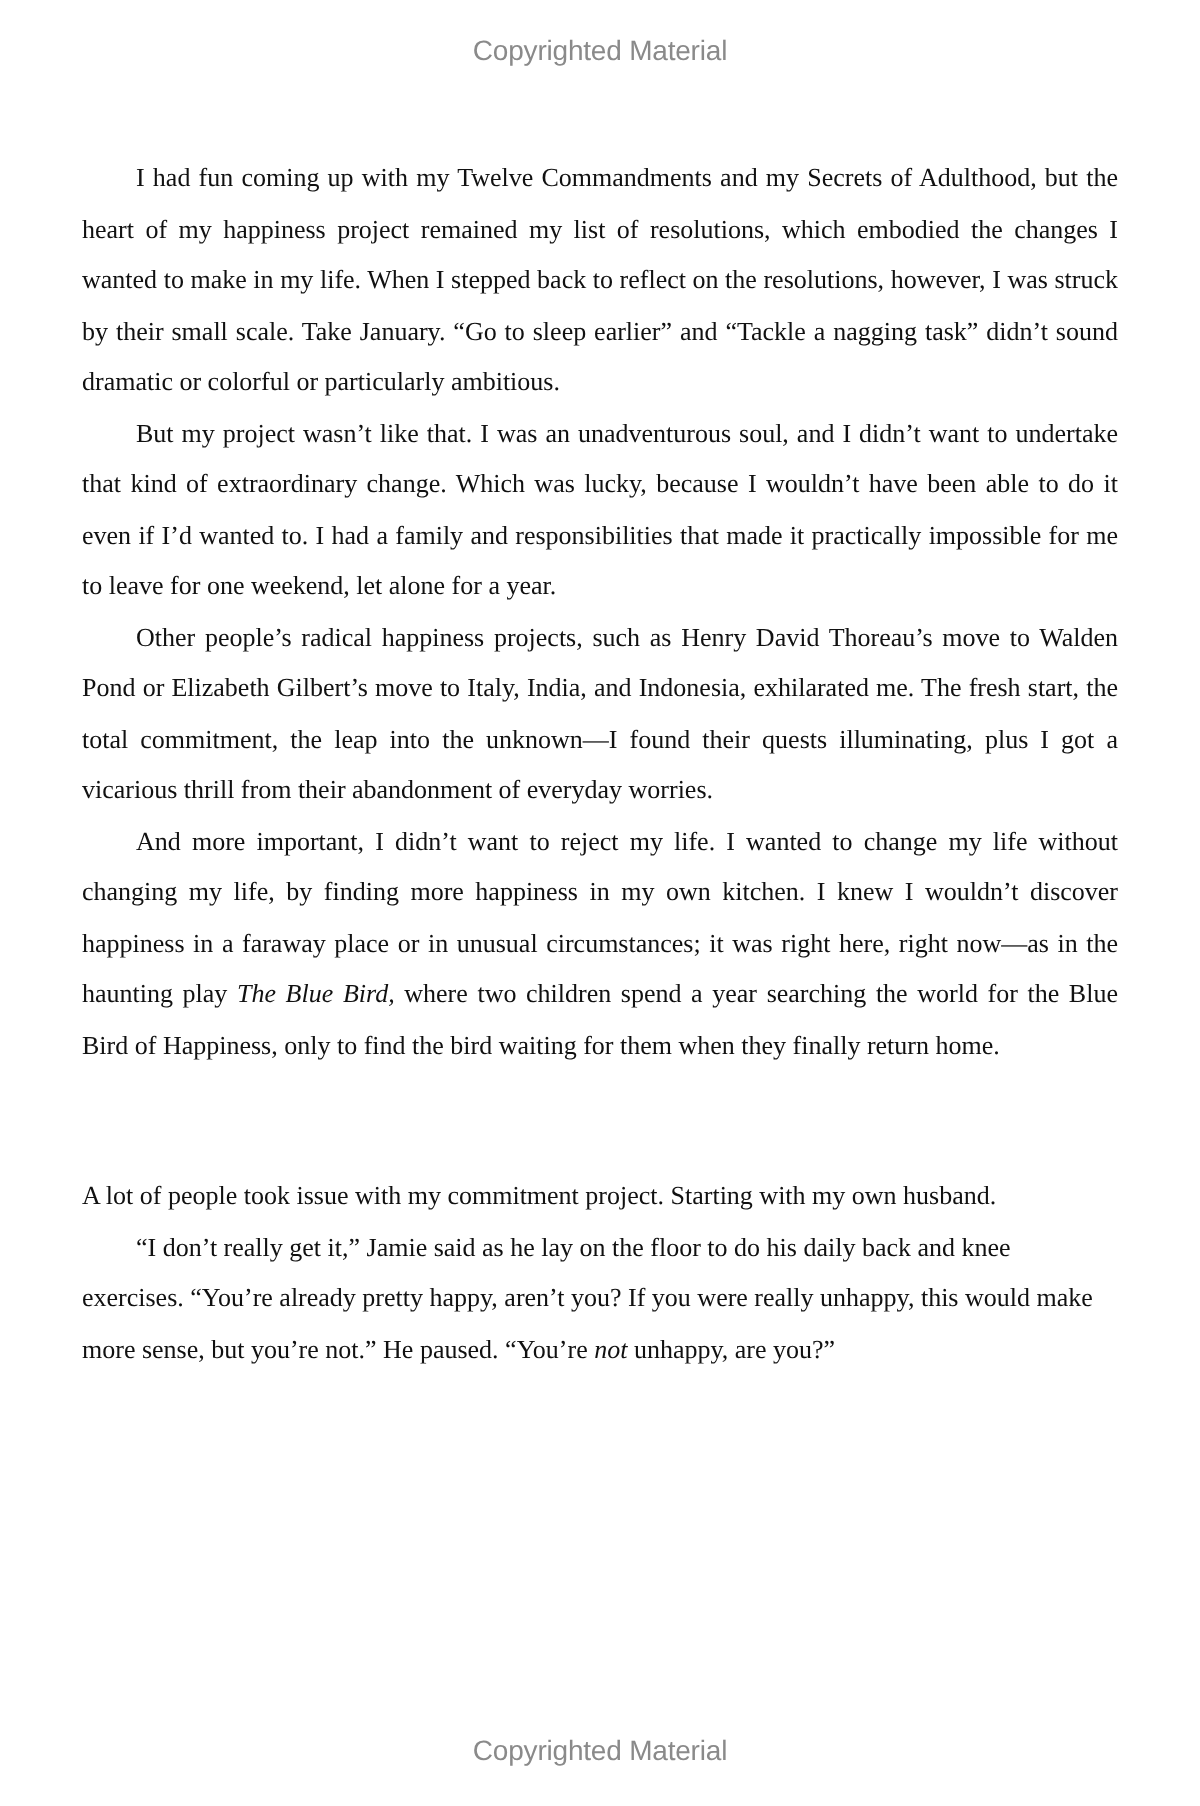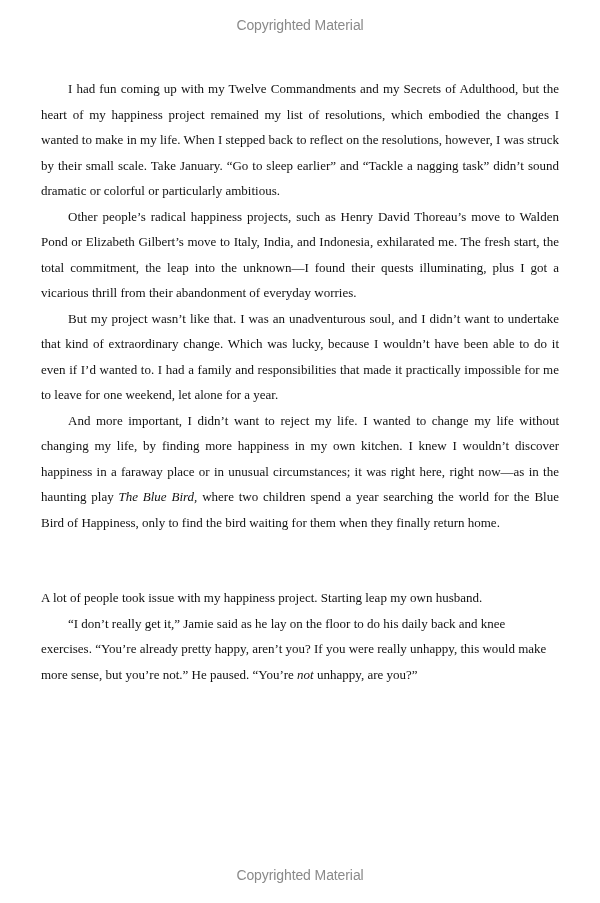--- a/index.html
+++ b/index.html
@@ -97,29 +97,29 @@
 
 <div id="page" style="background: rgb(255, 255, 255); color: rgb(17, 17, 17);">
 
   <div class="watermark" id="watermark-top" style="color: rgb(138, 138, 138);">Copyrighted Material</div>
 
 
   <div id="text-block">
 
     <p class="body-par">I had fun coming up with my Twelve Commandments and my Secrets of Adulthood, but the heart of my happiness project remained my list of resolutions, which embodied the changes I wanted to make in my life. When I stepped back to reflect on the resolutions, however, I was struck by their small scale. Take January. “Go to sleep earlier” and “Tackle a nagging task” didn’t sound dramatic or colorful or particularly ambitious.</p>
 
+    <p class="body-par">But my project wasn’t like that. I was an unadventurous soul, and I didn’t want to undertake that kind of extraordinary change. Which was lucky, because I wouldn’t have been able to do it even if I’d wanted to. I had a family and responsibilities that made it practically impossible for me to leave for one weekend, let alone for a year.</p>
+
     <p class="body-par">Other people’s radical happiness projects, such as Henry David Thoreau’s move to Walden Pond or Elizabeth Gilbert’s move to Italy, India, and Indonesia, exhilarated me. The fresh start, the total commitment, the leap into the unknown—I found their quests illuminating, plus I got a vicarious thrill from their abandonment of everyday worries.</p>
-
-    <p class="body-par">But my project wasn’t like that. I was an unadventurous soul, and I didn’t want to undertake that kind of extraordinary change. Which was lucky, because I wouldn’t have been able to do it even if I’d wanted to. I had a family and responsibilities that made it practically impossible for me to leave for one weekend, let alone for a year.</p>
 
     <p class="body-par"><span>And more important, I didn’t want to reject my life. I wanted to change my life without changing my life, by finding more happiness in my own kitchen. I knew I wouldn’t discover happiness in a faraway place or in unusual circumstances; it was right here, right now—as in the haunting play </span><em>The Blue Bird,</em><span> where two children spend a year searching the world for the Blue Bird of Happiness, only to find the bird waiting for them when they finally return home.</span></p>
 
     <div id="section-break"></div>
 
-    <p class="body-par no-indent">A lot of people took issue with my happiness project. Starting leap my own husband.</p>
+    <p class="body-par no-indent">A lot of people took issue with my commitment project. Starting with my own husband.</p>
 
     <p class="body-par last-flush"><span>“I don’t really get it,” Jamie said as he lay on the floor to do his daily back and knee exercises. “You’re already pretty happy, aren’t you? If you were really unhappy, this would make more sense, but you’re not.” He paused. “You’re </span><em>not</em><span> unhappy, are you?”</span></p>
 
   </div>
 
   <div class="watermark" id="watermark-bottom" style="color: rgb(138, 138, 138);">Copyrighted Material</div>
 
 </div>
 
 </body></html>

